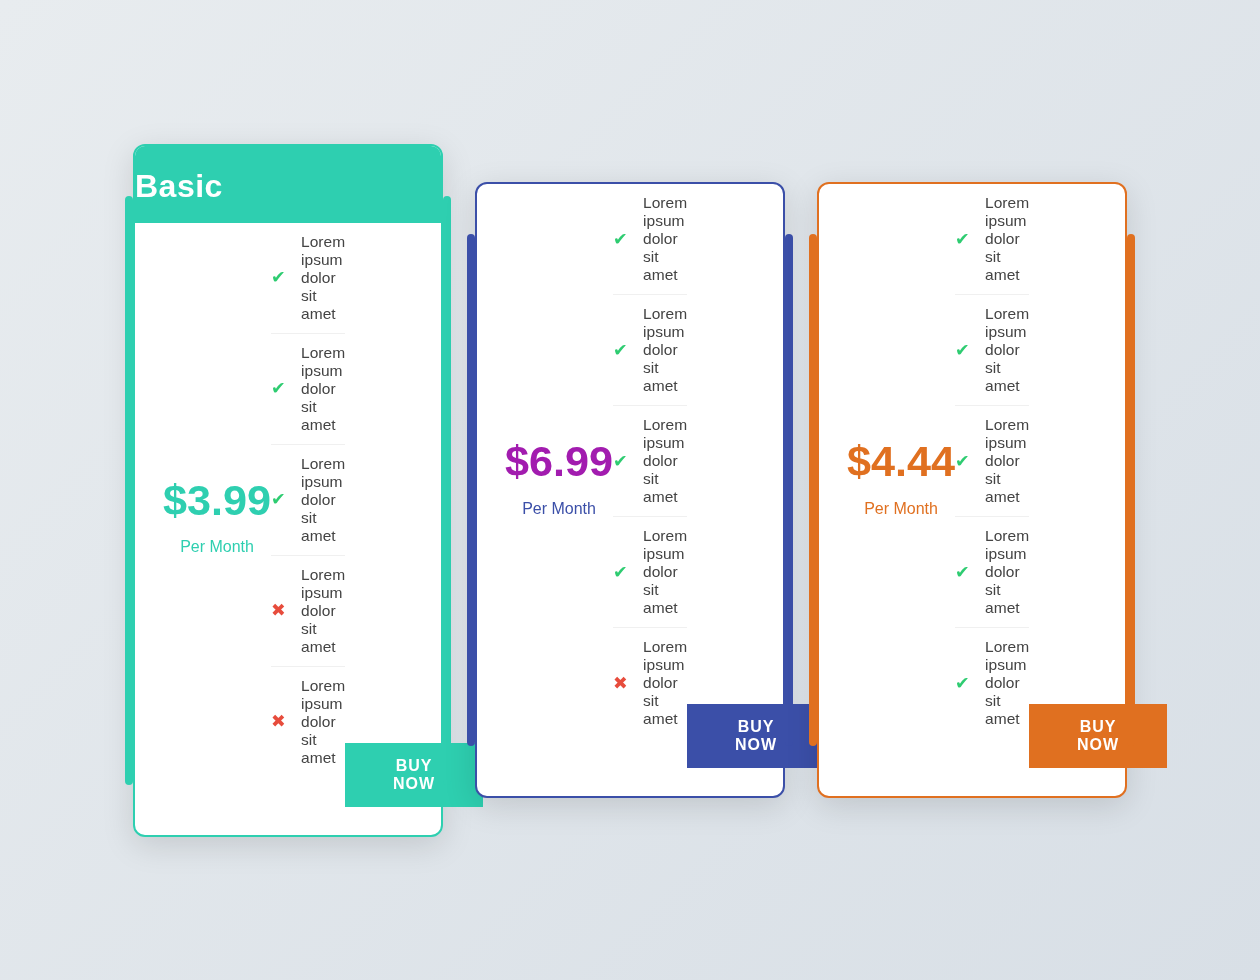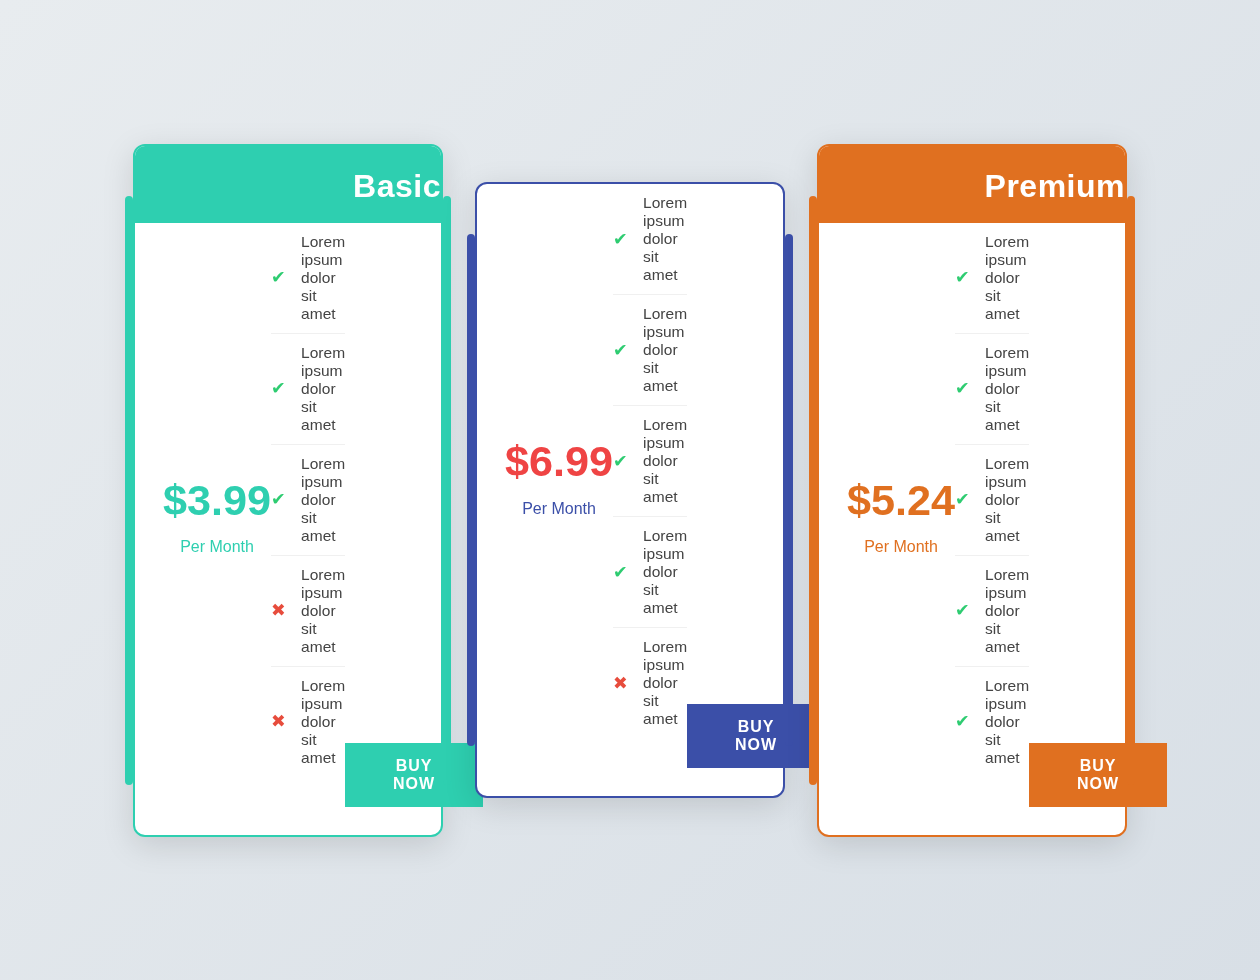--- a/index.html
+++ b/index.html
@@ -25,21 +25,21 @@
       overflow: visible;
       box-shadow: 0 8px 32px rgba(0,0,0,0.13);
       display: flex;
       flex-direction: column;
       align-items: stretch;
       position: relative;
     }
     .card-header {
       border-radius: 10px 10px 0 0;
       padding: 22px 0 18px 0;
-      text-align: right;
+      text-align: left;
     }
     .card-header .plan-name {
       color: #fff;
       font-size: 2rem;
       font-weight: 700;
       letter-spacing: 0.5px;
     }
     .card-body {
       padding: 0 28px 28px 28px;
       display: flex;
@@ -129,21 +129,21 @@
     .card-standard::after  { right: -10px; background: #3b4fa8; }
     .card-premium::before { left: -10px; background: #e07020; }
     .card-premium::after  { right: -10px; background: #e07020; }
 
     .header-basic    { background-color: #2ecfb0; }
     .header-standard { background-color: #3b4fa8; }
     .header-premium  { background-color: #e07020; }
 
     .price-basic    { color: #2ecfb0; }
     .period-basic   { color: #2ecfb0; }
-    .price-standard { color: #ef4444; }
+    .price-standard { color: #a21caf; }
     .period-standard{ color: #3b4fa8; }
     .price-premium  { color: #e07020; }
     .period-premium { color: #e07020; }
 
     .btn-basic    { background-color: #2ecfb0; }
     .btn-standard { background-color: #3b4fa8; }
     .btn-premium  { background-color: #e07020; }
   </style>
 </head>
 <body>
@@ -206,24 +206,23 @@
           </li>
           <li>
             <span class="cross-icon">✖</span>
             <span>Lorem ipsum dolor sit amet</span>
           </li>
         </ul>
         <button class="buy-btn btn-standard">BUY NOW</button>
       </div>
     </div>
     <div class="pricing-card card-premium">
-      <div class="card-header header-premium"><span class="plan-name">Premium</span></div>
       <div class="card-body">
         <div class="price-section">
-          <div class="price-amount price-premium">$5.24</div>
+          <div class="price-amount price-premium">$4.44</div>
           <div class="price-period period-premium">Per Month</div>
         </div>
         <ul class="features-list">
           <li>
             <span class="check-icon">✔</span>
             <span>Lorem ipsum dolor sit amet</span>
           </li>
           <li>
             <span class="check-icon">✔</span>
             <span>Lorem ipsum dolor sit amet</span>

